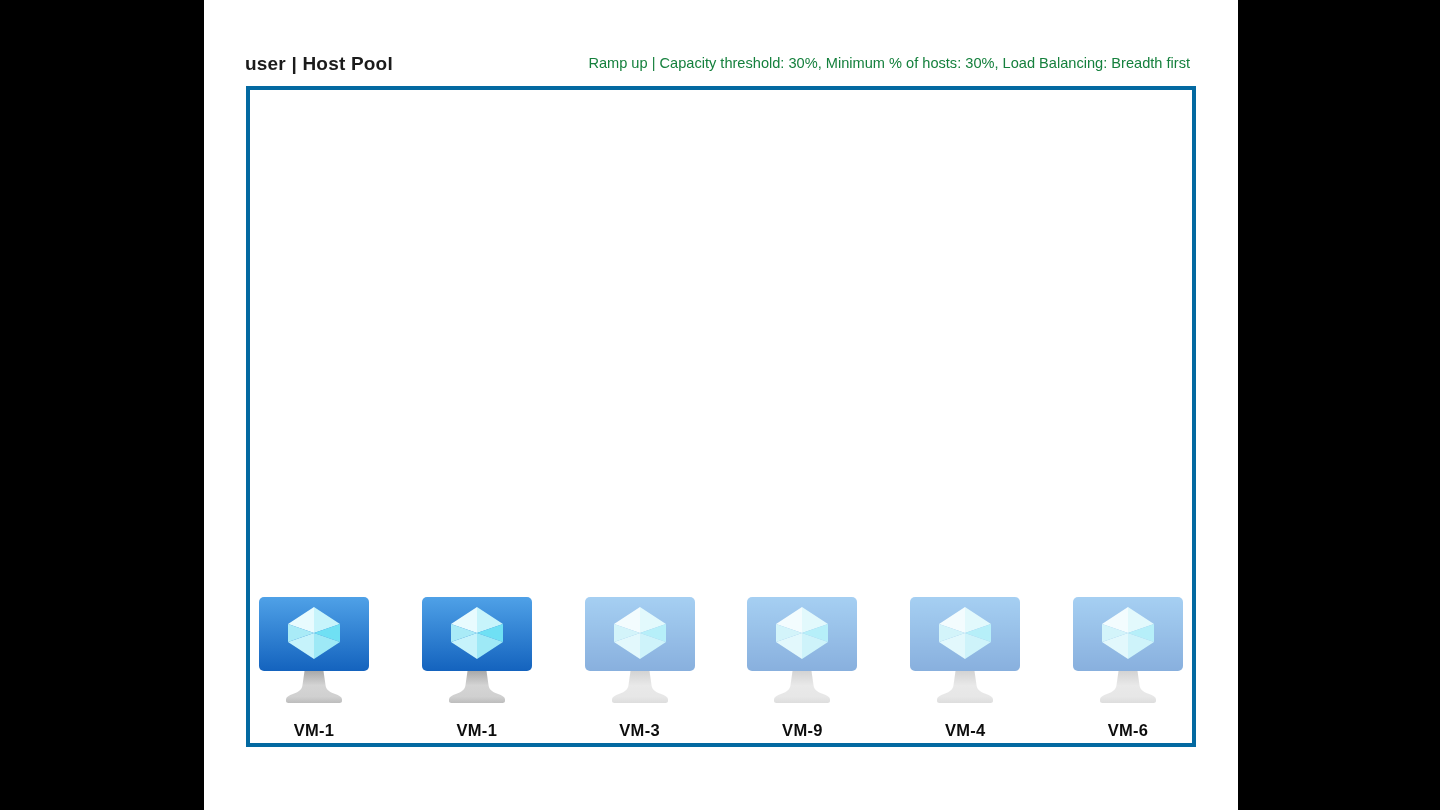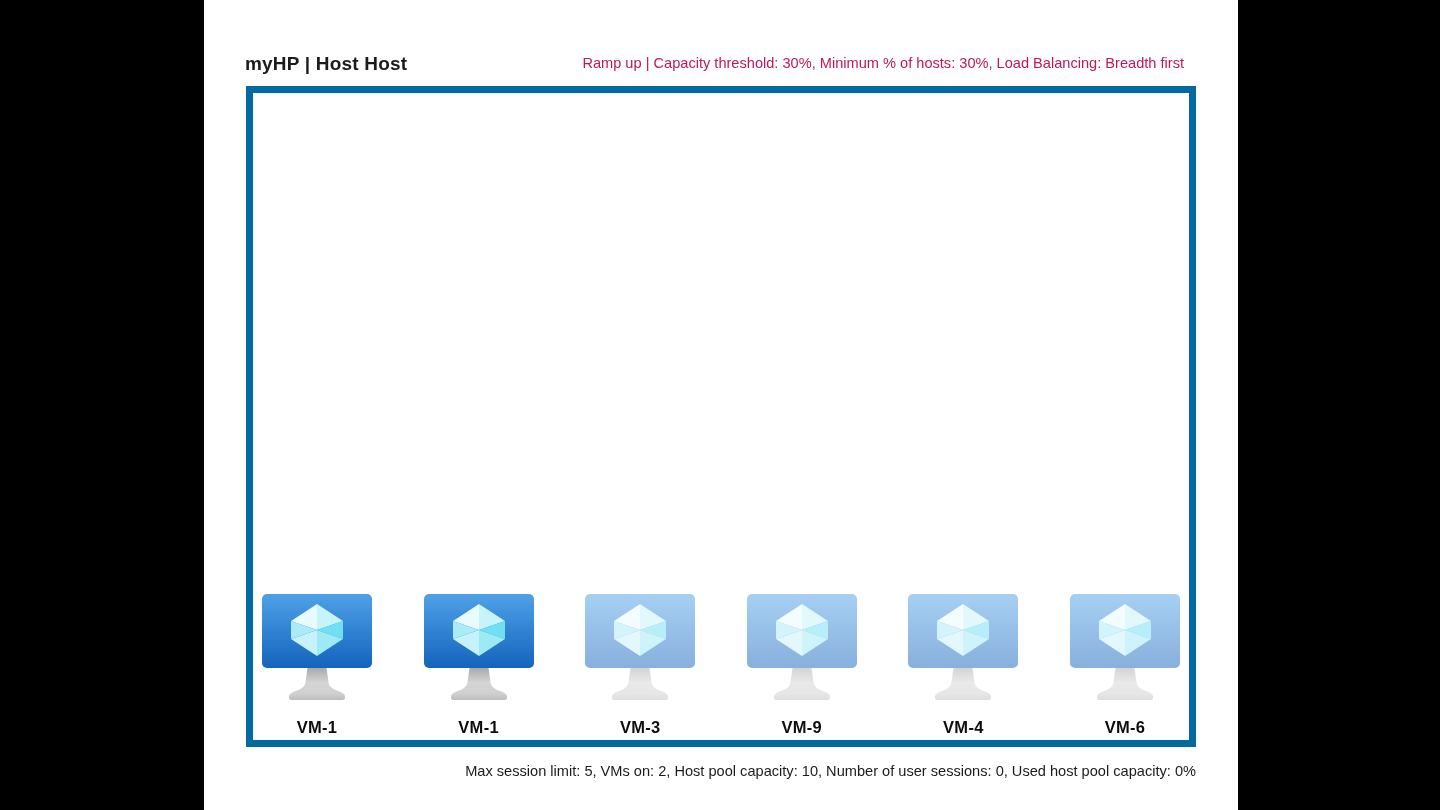--- a/index.html
+++ b/index.html
@@ -15,28 +15,28 @@
     width: 1034px; height: 810px;
     background: #ffffff;
   }
   .page-title {
     position: absolute; left: 41px; top: 53px;
     font-size: 19px; font-weight: 600;
     color: #1b1b1b; letter-spacing: 0.2px;
     white-space: nowrap;
   }
   .policy-line {
-    position: absolute; right: 54px; top: 55px;
+    position: absolute; right: 48px; top: 55px;
     font-size: 14.6px; font-weight: 400;
-    color: #be185d; white-space: nowrap;
+    color: #15803d; white-space: nowrap;
   }
   .pool-box {
     position: absolute; left: 42px; top: 86px;
     width: 950px; height: 661px;
-    border: 7px solid #0369a1;
+    border: 4px solid #0369a1;
     box-sizing: border-box;
     background: #ffffff;
   }
   .vm-row {
     position: absolute; left: 0; right: 0; bottom: 2px;
     display: flex; justify-content: space-between;
     padding: 0 9px;
   }
   .vm {
     width: 110px;
@@ -54,21 +54,21 @@
     position: absolute; right: 42px; top: 763px;
     font-size: 14.6px; font-weight: 400;
     color: #1b1b1b; white-space: nowrap;
   }
 </style>
 </head>
 <body>
 
 <div class="stage">
 
-  <div class="page-title">myHP | Host Host</div>
+  <div class="page-title">user | Host Pool</div>
 
   <div class="policy-line">Ramp up | Capacity threshold: 30%, Minimum % of hosts: 30%, Load Balancing: Breadth first</div>
 
   <div class="pool-box">
     <div class="vm-row">
 
       <div class="vm on">
         <span class="vm-icon">
             <svg width="110" height="106" viewBox="0 0 110 106" xmlns="http://www.w3.org/2000/svg">
     <defs>
@@ -244,15 +244,14 @@
       <polygon points="29,27 29,45 55,36" fill="#A9EBF7"></polygon>
     </g>
   </svg>
           </span>
         <div class="vm-label">VM-6</div>
       </div>
 
     </div>
   </div>
 
-  <div class="stats-line">Max session limit: 5, VMs on: 2, Host pool capacity: 10, Number of user sessions: 0, Used host pool capacity: 0%</div>
 
 </div>
 
 </body></html>

